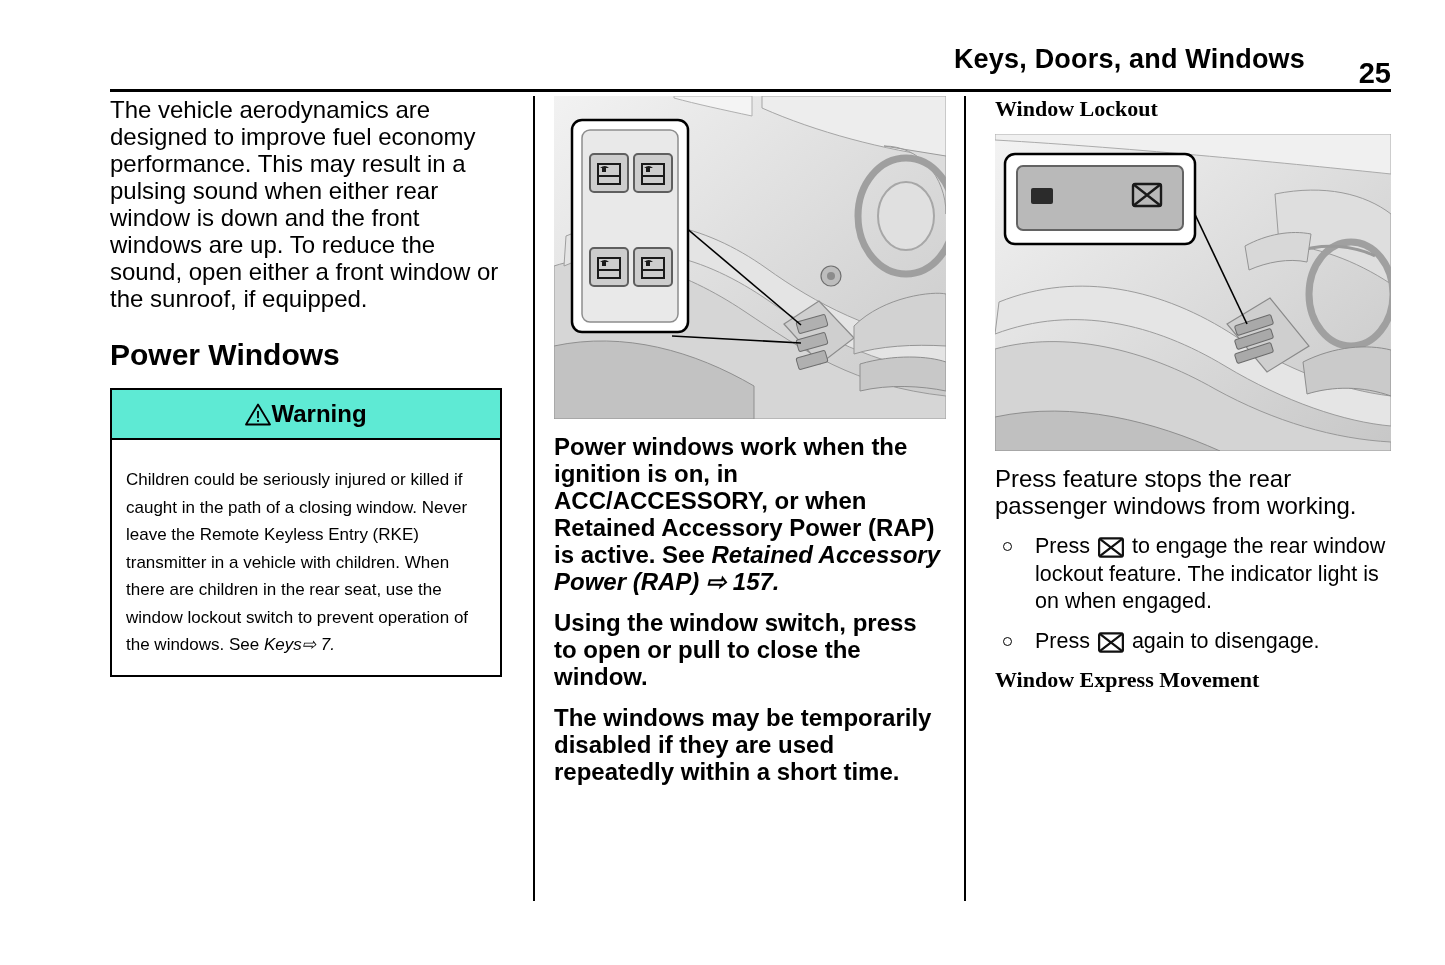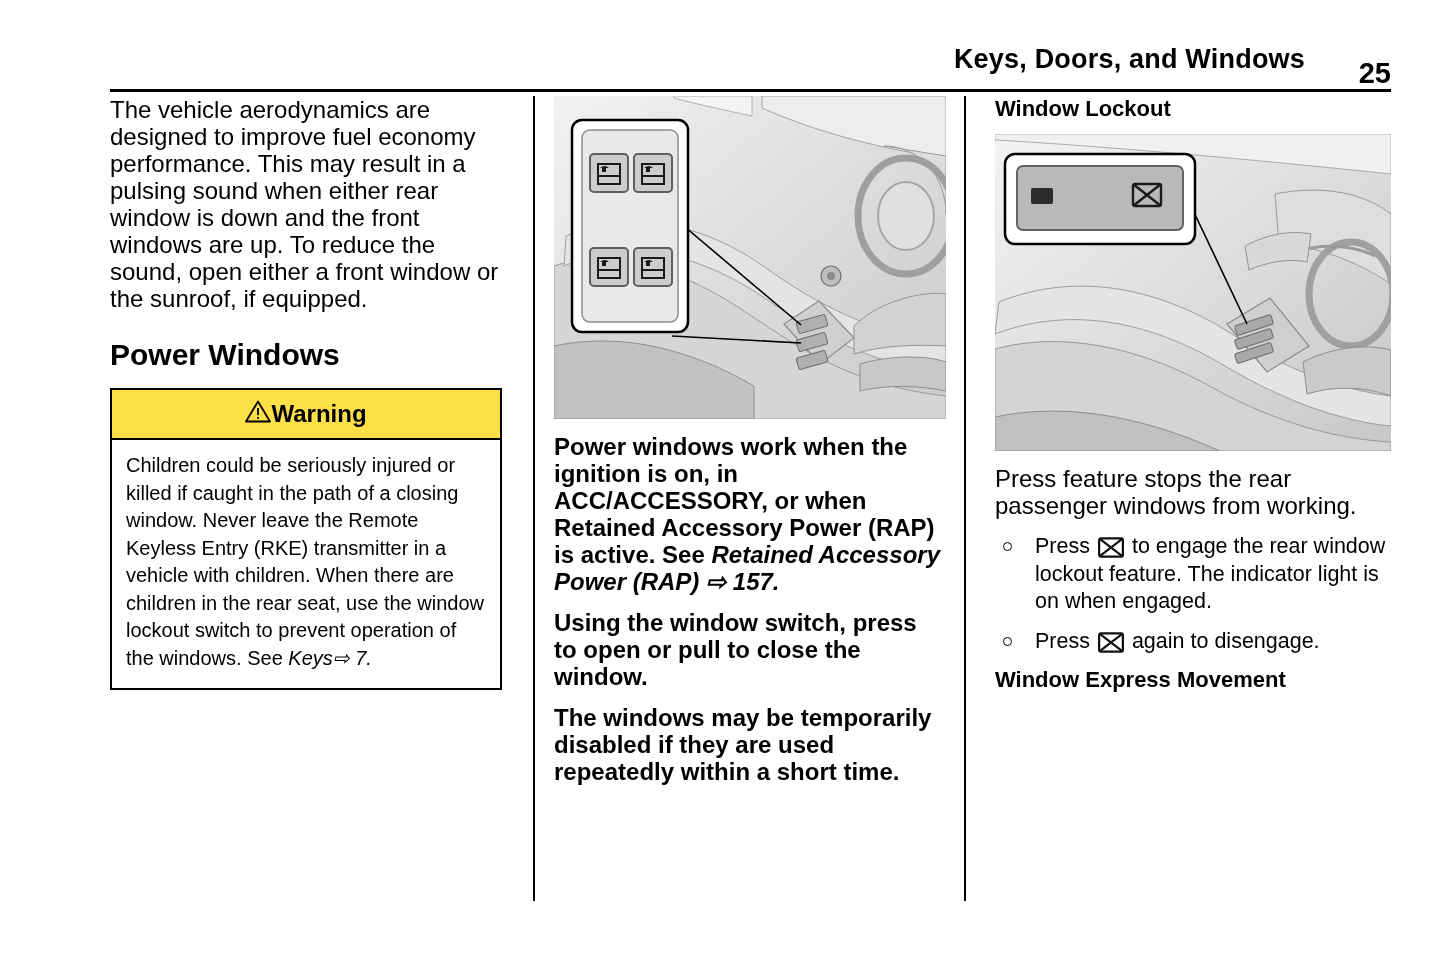--- a/index.html
+++ b/index.html
@@ -75,50 +75,52 @@
 
   h2.section {
     font-size: 30px;
     font-weight: bold;
     margin: 26px 0 16px 0;
   }
   h3.sub {
     font-size: 22px;
     font-weight: bold;
     margin: 0 0 12px 0;
+    font-family: Liberation Serif, serif;
   }
 
   em.italic { font-style: italic; }
 
   
   .warning-box {
     border: 2px solid #000;
     width: 100%;
     box-sizing: border-box;
   }
   .warning-head {
-    background: #fde047;
+    background: #5eead4;
     border-bottom: 2px solid #000;
     text-align: center;
     padding: 10px 0 10px 0;
     font-size: 24px;
     font-weight: bold;
     display: flex;
+    align-items: center;
     justify-content: center;
     gap: 0;
   }
   .warn-tri {
     display: inline-block;
     width: 26px;
     height: 23px;
     position: relative;
   }
   .warning-body {
-    padding: 12px 14px 16px 14px;
-    font-size: 20px;
+    padding: 26px 14px 16px 14px;
+    font-size: 17px;
     line-height: 27.5px;
   }
 
   
   ul.bullets {
     list-style: none;
     margin: 4px 0 0 0;
     padding: 0;
   }
   ul.bullets li {

